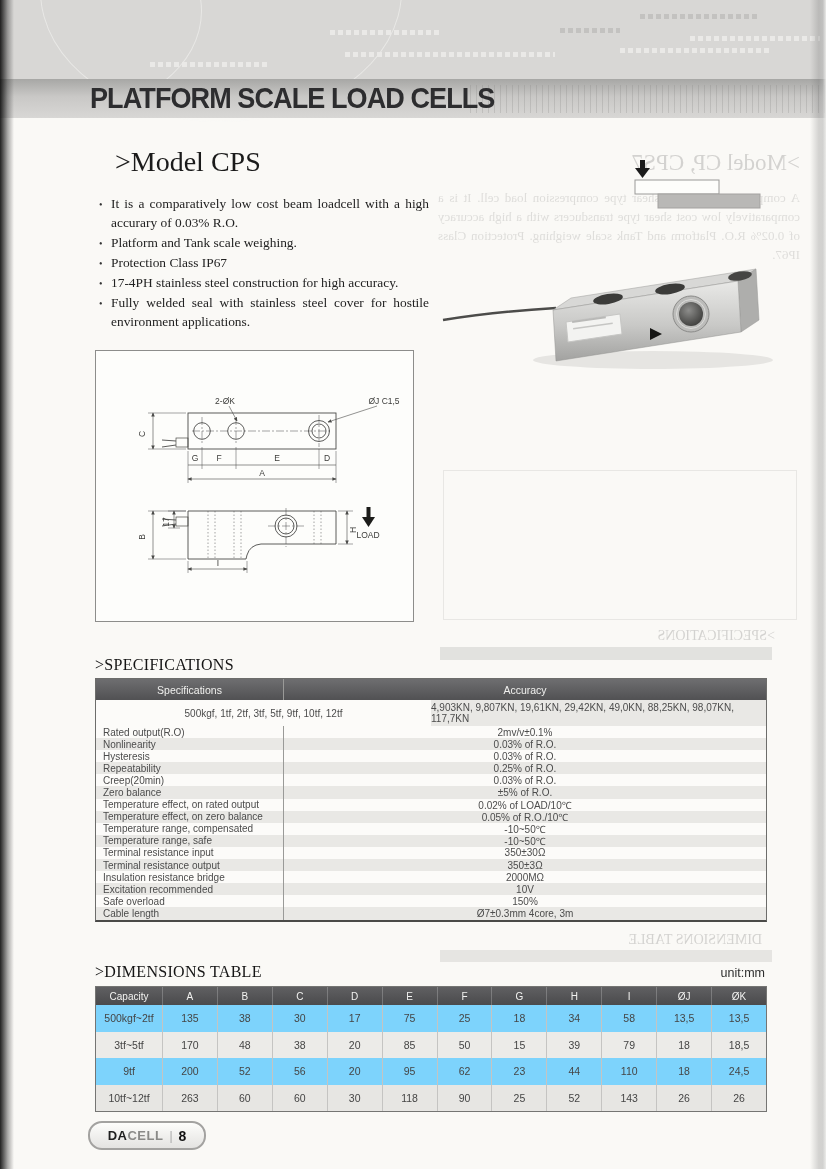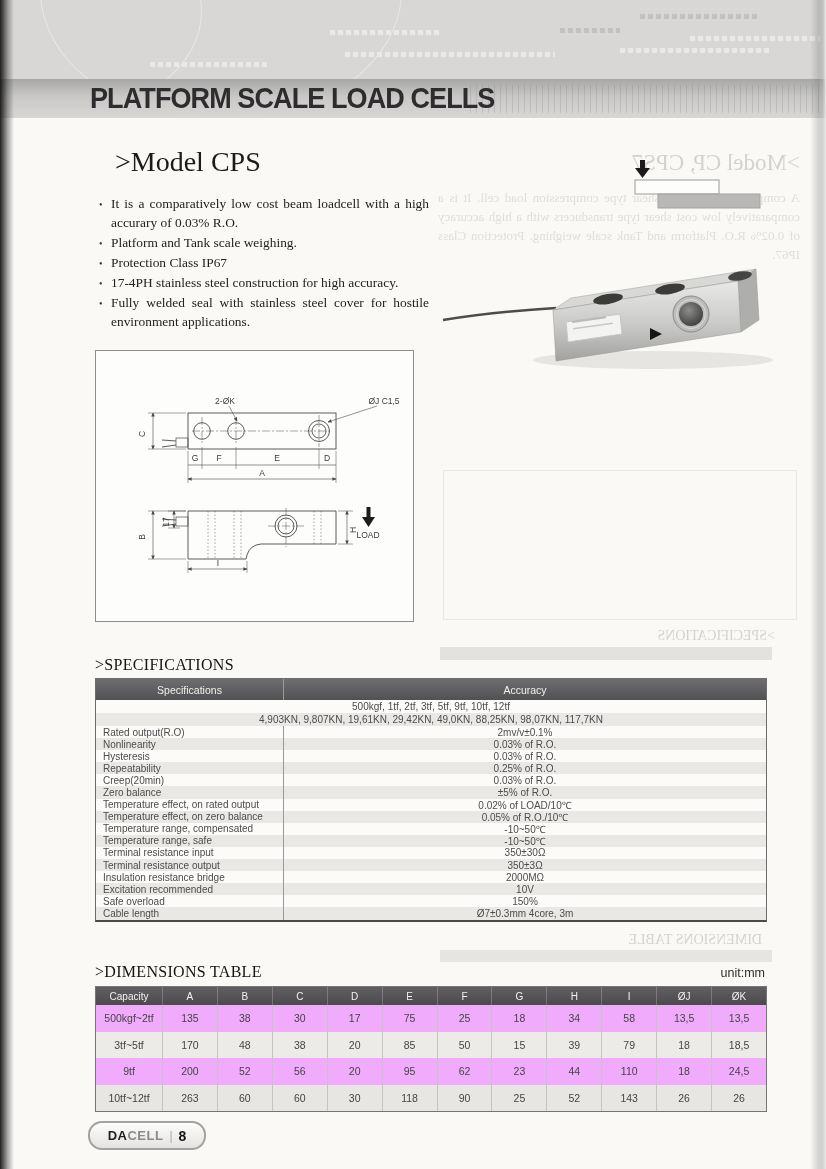--- a/index.html
+++ b/index.html
@@ -59,26 +59,26 @@
   #spec-table .hd{display:flex;height:21px;background:linear-gradient(#6e6e70,#515153);
     color:#f0f0ee;font-size:10.5px;}
   #spec-table .hd div{display:flex;align-items:center;justify-content:center;}
   .sp-label-col{width:188px;flex:none;border-right:1px solid #9a9a98;box-sizing:border-box;}
   .sp-row{display:flex;height:12.1px;align-items:stretch;}
   .sp-row.shade{background:#e9e8e5;}
   .sp-row .sp-label-col{display:flex;align-items:center;padding-left:7px;}
   .sp-val{flex:1;display:flex;align-items:center;justify-content:center;}
   #sp-row-first{display:flex;height:26px;}
   #sp-row-first .sp-label-col{display:flex;align-items:flex-start;padding-left:7px;padding-top:2px;}
-  #sp-first-vals{flex:1;display:flex;flex-direction:column;}
+  #sp-first-vals{flex:1;display:flex;flex-direction:row;}
   #sp-first-vals div{flex:1;display:flex;align-items:center;justify-content:center;}
   #sp-first-vals .l2{background:#e9e8e5;}
   
   #dim-table{position:absolute;left:95px;top:986px;width:670px;border:1px solid #757573;
-    font-size:10.5px;color:#454545;background:#f0abfc;}
+    font-size:10.5px;color:#454545;background:#7dd3fc;}
   #dim-table .hd{display:flex;height:18px;background:linear-gradient(#606062,#4a4a4c);color:#f2f2f0;font-size:10px;}
   #dim-table .hd div{display:flex;align-items:center;justify-content:center;border-left:1px solid rgba(255,255,255,.22);}
   #dim-table .hd div:first-child{border-left:none;}
   .dim-cap{width:66px;flex:none;}
   .dim-c{flex:1;}
   .dim-row{display:flex;height:26.5px;}
   .dim-row div{display:flex;align-items:center;justify-content:center;border-left:1px solid #c5c4c2;}
   .dim-row div:first-child{border-left:none;}
   .dim-row.shade{background:#ecebe8;}
   .dim-row.shade2{background:#e7e6e3;}

